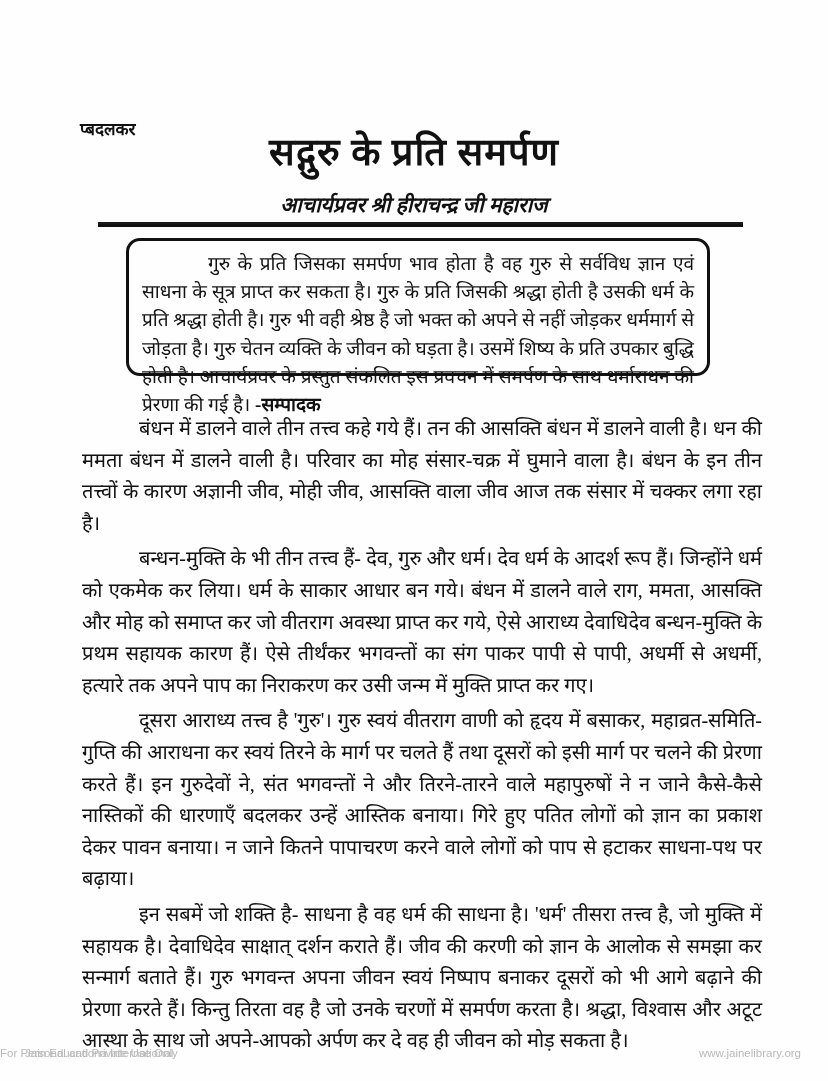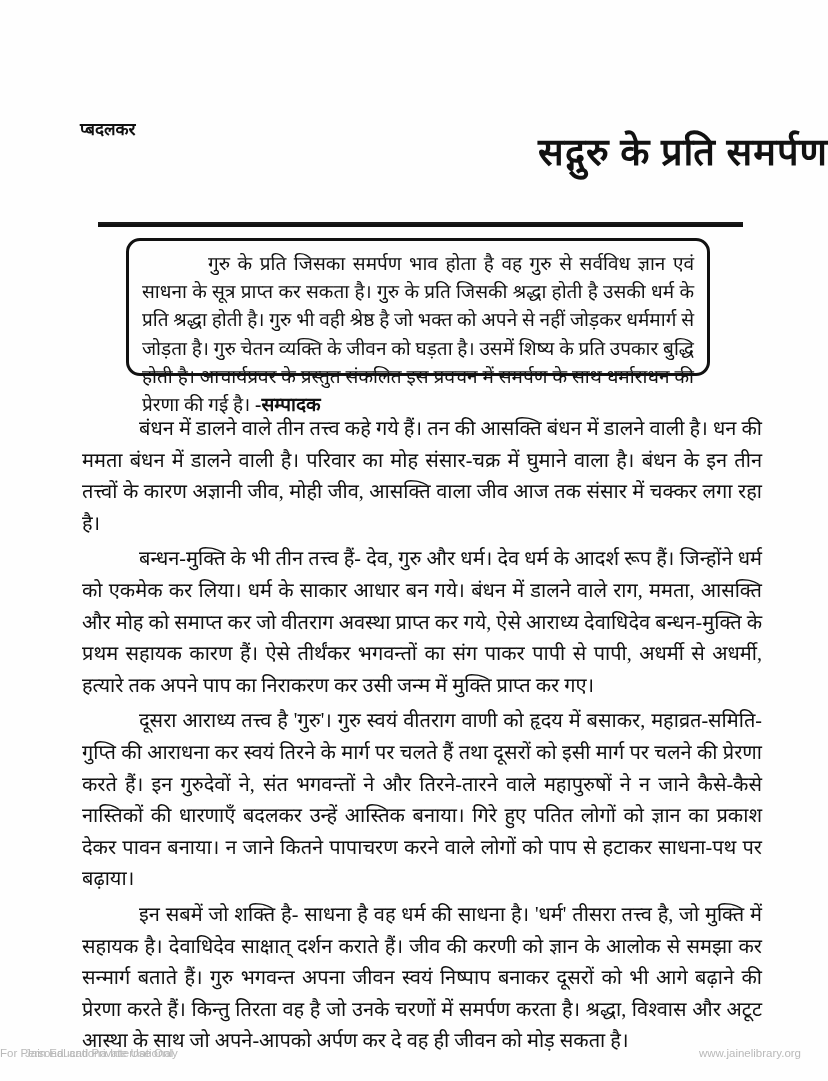--- a/index.html
+++ b/index.html
@@ -36,21 +36,21 @@
     position: absolute;
     left: 80px; top: 117px;
     font-size: 17px;
     font-weight: bold;
   }
   
   .title {
     position: absolute;
     left: 0; top: 124px;
     width: 100%;
-    text-align: right;
+    text-align: center;
     font-size: 38px;
     font-weight: bold;
     letter-spacing: 1px;
   }
   .author {
     position: absolute;
     left: 0; top: 190px;
     width: 100%;
     text-align: center;
     font-size: 21px;
@@ -105,20 +105,21 @@
 </head>
 <body>
 
 <div class="page">
 
 
   <div class="kicker">प्बदलकर</div>
 
   <div class="title">सद्गुरु के प्रति समर्पण</div>
 
+  <div class="author">आचार्यप्रवर श्री हीराचन्द्र जी महाराज</div>
 
   <div class="double-rule"></div>
 
   <div class="editor-note">
     <span>गुरु के प्रति जिसका समर्पण भाव होता है वह गुरु से सर्वविध ज्ञान एवं साधना के सूत्र प्राप्त कर सकता है। गुरु के प्रति जिसकी श्रद्धा होती है उसकी धर्म के प्रति श्रद्धा होती है। गुरु भी वही श्रेष्ठ है जो भक्त को अपने से नहीं जोड़कर धर्ममार्ग से जोड़ता है। गुरु चेतन व्यक्ति के जीवन को घड़ता है। उसमें शिष्य के प्रति उपकार बुद्धि होती है। आचार्यप्रवर के प्रस्तुत संकलित इस प्रवचन में समर्पण के साथ धर्माराधन की प्रेरणा की गई है। </span><span class="signature">-सम्पादक</span>
   </div>
 
   <div class="body-text">
     <p>बंधन में डालने वाले तीन तत्त्व कहे गये हैं। तन की आसक्ति बंधन में डालने वाली है। धन की ममता बंधन में डालने वाली है। परिवार का मोह संसार-चक्र में घुमाने वाला है। बंधन के इन तीन तत्त्वों के कारण अज्ञानी जीव, मोही जीव, आसक्ति वाला जीव आज तक संसार में चक्कर लगा रहा है।</p>
     <p>बन्धन-मुक्ति के भी तीन तत्त्व हैं- देव, गुरु और धर्म। देव धर्म के आदर्श रूप हैं। जिन्होंने धर्म को एकमेक कर लिया। धर्म के साकार आधार बन गये। बंधन में डालने वाले राग, ममता, आसक्ति और मोह को समाप्त कर जो वीतराग अवस्था प्राप्त कर गये, ऐसे आराध्य देवाधिदेव बन्धन-मुक्ति के प्रथम सहायक कारण हैं। ऐसे तीर्थंकर भगवन्तों का संग पाकर पापी से पापी, अधर्मी से अधर्मी, हत्यारे तक अपने पाप का निराकरण कर उसी जन्म में मुक्ति प्राप्त कर गए।</p>

